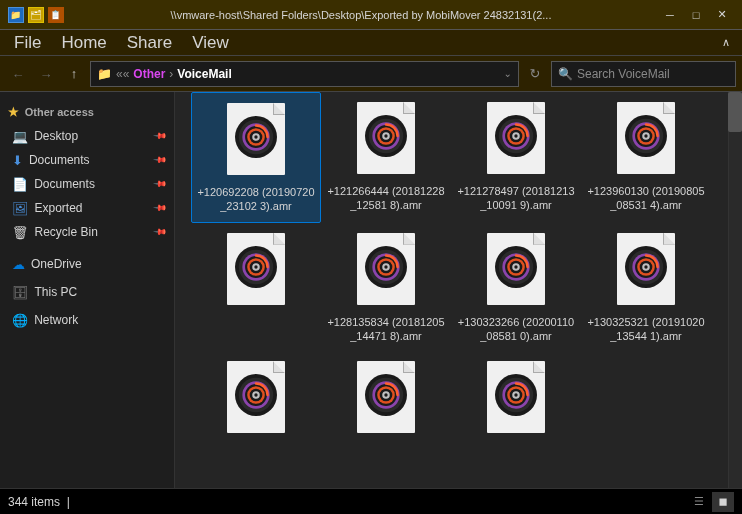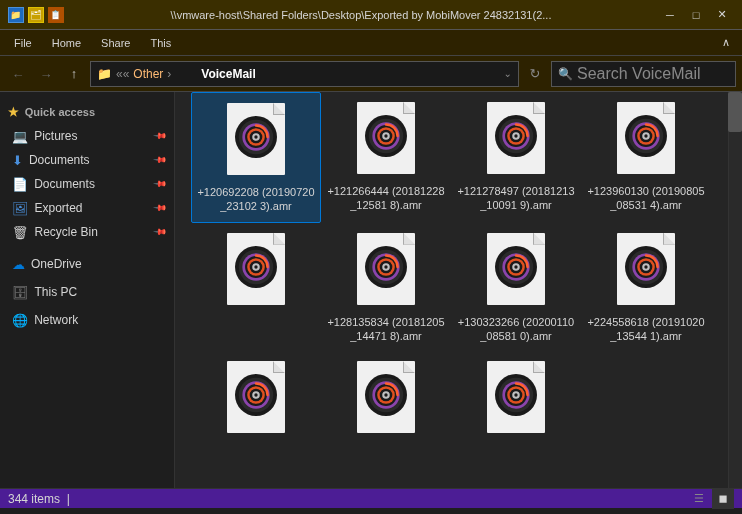--- a/index.html
+++ b/index.html
@@ -60,21 +60,21 @@
       background: #2d2200;
       height: 26px;
       display: flex;
       align-items: center;
       padding: 0 4px;
       border-bottom: 1px solid #444;
     }
     .menu-item {
       padding: 2px 10px;
       color: #d4d4d4;
-      font-size: 11px;
+      font-size: 17px;
       cursor: pointer;
       height: 22px;
       display: flex;
       align-items: center;
     }
     .menu-expand {
       margin-left: auto;
       padding: 2px 8px;
       color: #d4d4d4;
       font-size: 11px;
@@ -115,22 +115,22 @@
       color: #c8a000;
     }
     .address-path {
       font-size: 12px;
       color: #d4d4d4;
       display: flex;
       align-items: center;
       gap: 4px;
     }
     .address-path .separator { color: #888; }
-    .address-path .part { color: #fdba74; }
-    .address-path .part:last-child { color: #ffffff; font-weight: bold; margin-left: 26px; }
+    .address-path .part { color: #d946ef; font-weight: bold; }
+    .address-path .part:last-child { color: #ffffff; font-weight: bold; }
     .address-chevron {
       margin-left: auto;
       color: #888;
       font-size: 10px;
     }
     .address-refresh {
       width: 24px; height: 24px;
       display: flex; align-items: center; justify-content: center;
       color: #888;
       font-size: 13px;
@@ -140,21 +140,21 @@
       width: 185px;
       background: #1a1a1a;
       border: 1px solid #555;
       height: 26px;
       display: flex;
       align-items: center;
       padding: 0 6px;
       gap: 4px;
     }
     .search-icon { color: #888; font-size: 12px; }
-    .search-text { color: #888; font-size: 16px; }
+    .search-text { color: #888; font-size: 12px; }
 
     
     .main-layout {
       display: flex;
       height: calc(514px - 30px - 26px - 36px - 26px);
     }
 
     
     .sidebar {
       width: 175px;
@@ -273,22 +273,22 @@
       color: #d4d4d4;
       text-align: center;
       margin-top: 4px;
       word-break: break-all;
       line-height: 1.3;
       max-width: 120px;
     }
 
     
     .status-bar {
-      height: 20px;
-      background: #4c1d95;
+      height: 26px;
+      background: #000000;
       border-top: 1px solid #333;
       display: flex;
       align-items: center;
       padding: 0 8px;
       gap: 8px;
     }
     .status-text {
       font-size: 12px;
       color: #d4d4d4;
       flex: 1;
@@ -326,21 +326,21 @@
     <div class="title-btn">─</div>
     <div class="title-btn">□</div>
     <div class="title-btn close">✕</div>
   </div>
 </div>
 
 <div class="menu-bar">
   <div class="menu-item">File</div>
   <div class="menu-item">Home</div>
   <div class="menu-item">Share</div>
-  <div class="menu-item">This</div>
+  <div class="menu-item">View</div>
   <div class="menu-expand">∧</div>
 </div>
 
 <div class="address-bar">
   <div class="nav-btn disabled">←</div>
   <div class="nav-btn disabled">→</div>
   <div class="nav-btn">↑</div>
   <div class="address-box">
     <span class="address-folder-icon">📁</span>
     <div class="address-path">
@@ -356,25 +356,25 @@
     <span class="search-icon">🔍</span>
     <span class="search-text">Search VoiceMail</span>
   </div>
 </div>
 
 <div class="main-layout">
 
   <div class="sidebar">
     <div class="sidebar-item section-header">
       <span style="color:#f0c040; font-size:12px;">★</span>
-      <span>Quick access</span>
+      <span>Other access</span>
     </div>
     <div class="sidebar-item">
       <span style="font-size:13px; color:#4a8fdb;">💻</span>
-      <span>Pictures</span>
+      <span>Desktop</span>
       <span class="sidebar-item-pin">📌</span>
     </div>
     <div class="sidebar-item">
       <span style="font-size:13px; color:#4a8fdb;">⬇</span>
       <span>Documents</span>
       <span class="sidebar-item-pin">📌</span>
     </div>
     <div class="sidebar-item">
       <span style="font-size:13px; color:#4a8fdb;">📄</span>
       <span>Documents</span>
@@ -608,21 +608,21 @@
     <circle cx="22" cy="22" r="6.3" fill="#1a1a1a"></circle>
     <circle cx="22" cy="22" r="3.78" fill="#c0c0c0"></circle>
     <circle cx="22" cy="22" r="1.68" fill="#1a1a1a"></circle>
 
     <path d="M 33.55 22 A 11.55 11.55 0 0 0 22 10.45" stroke="#ff6030" stroke-width="2.5" fill="none" stroke-linecap="round"></path>
   </svg>
         </div>
       </div>
     </div>
   </div>
-          <div class="file-name">+224558618
+          <div class="file-name">+130325321
 (20191020_13544
 1).amr</div>
         </div>
         <div class="file-item" style="height: 50px; overflow: hidden;">
           <div class="file-icon-wrapper">
     <div class="amr-icon">
       <div class="amr-page">
         <div class="amr-page-fold"></div>
         <div style="position:absolute; top:12px; left:50%; transform:translateX(-50%);">
           <svg class="vinyl-svg" viewBox="0 0 44 44" xmlns="http://www.w3.org/2000/svg">

